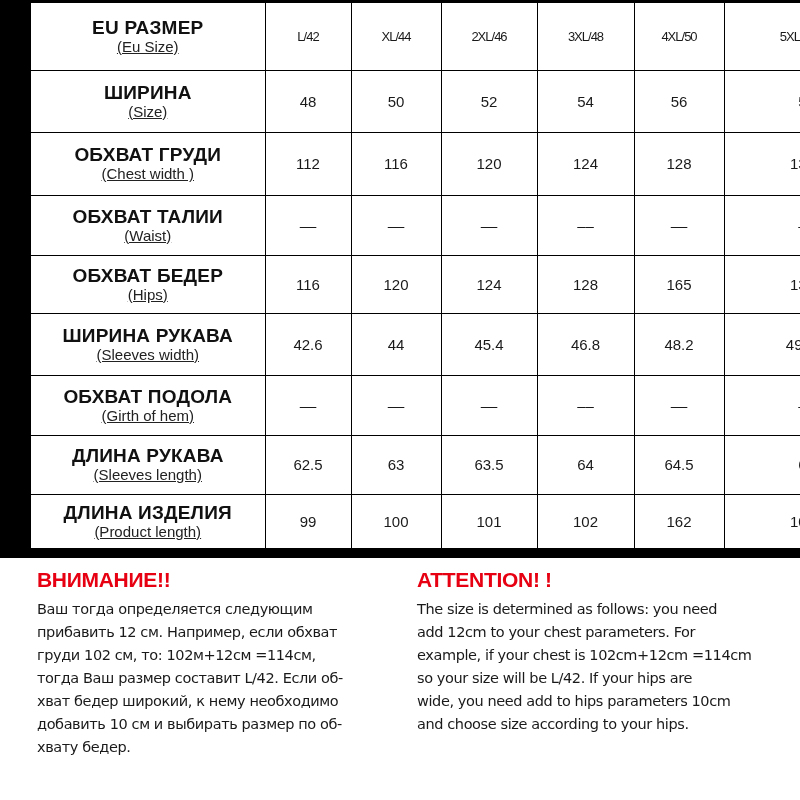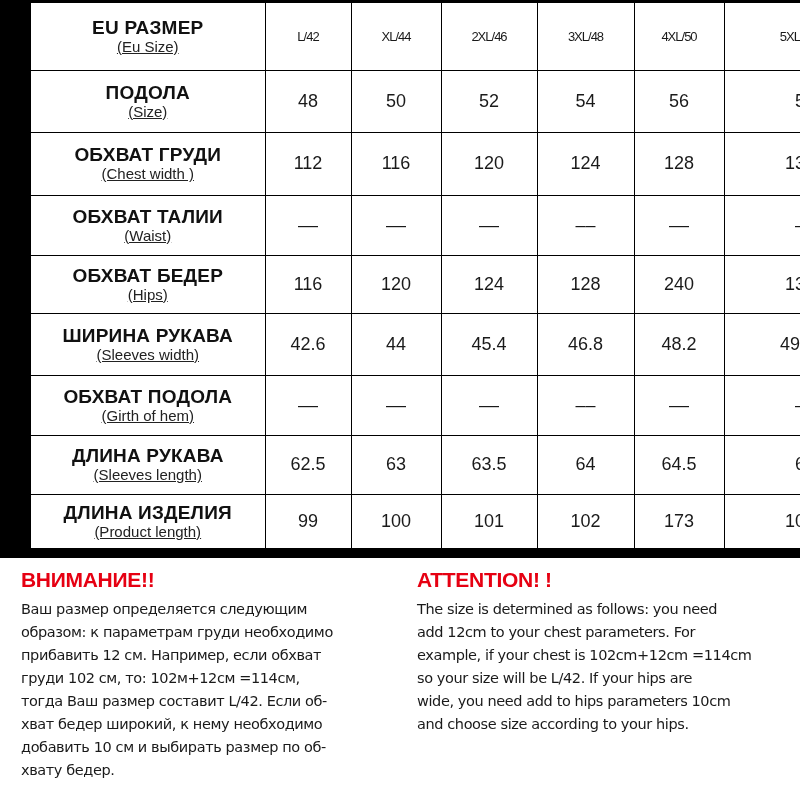--- a/index.html
+++ b/index.html
@@ -9,25 +9,25 @@
       position: absolute; left: 7px; top: 3px; width: 784px; height: 545px;
       border-collapse: collapse; background: #fff; table-layout: fixed; margin-left: 24px;
     }
     table.size-table td { border: 1.5px solid #000; text-align: center; vertical-align: middle; padding: 0; }
     table.size-table tr:first-child td { border-top: none; }
     table.size-table td:first-child { border-left: none; }
     table.size-table td:last-child { border-right: none; text-align: right; }
     table.size-table tr:last-child td { border-bottom: none; }
     .lab-ru { display: block; font-weight: bold; font-size: 19px; letter-spacing: 0.2px; color: #111; line-height: 21px; }
     .lab-en { display: block; font-size: 15px; color: #222; line-height: 18px; text-decoration: underline; }
-    .val { font-size: 18px; color: #1a1a1a; }
+    .val { font-size: 15px; color: #1a1a1a; }
     .hdr { font-size: 13px; color: #1a1a1a; letter-spacing: -1px; }
     .notes { position: absolute; top: 566px; left: 0; width: 800px; }
     .note { position: absolute; top: 0; }
-    .note.ru { left: 21px; width: 385px; }
+    .note.ru { left: 37px; width: 385px; }
     .note.en { left: 417px; width: 383px; }
     .note-title { font-family: "Liberation Sans", sans-serif; font-weight: bold; font-size: 21px; color: #e60012; line-height: 28px; letter-spacing: -0.3px; }
     .note-body { font-family: "DejaVu Sans", sans-serif; font-size: 14.5px; line-height: 23px; color: #1a1a1a; margin-top: 4px; letter-spacing: -0.4px; }
     .note-body span { display: block; white-space: nowrap; }
   </style>
 </head>
 <body>
 
 <div class="frame"></div>
 
@@ -49,21 +49,21 @@
     </td>
     <td class="hdr">L/42</td>
     <td class="hdr">XL/44</td>
     <td class="hdr">2XL/46</td>
     <td class="hdr">3XL/48</td>
     <td class="hdr">4XL/50</td>
     <td class="hdr">5XL/52</td>
   </tr>
   <tr style="height:62px">
     <td>
-      <span class="lab-ru">ПОДОЛА</span>
+      <span class="lab-ru">ШИРИНА</span>
       <span class="lab-en">(Size)</span>
     </td>
     <td class="val">48</td>
     <td class="val">50</td>
     <td class="val">52</td>
     <td class="val">54</td>
     <td class="val">56</td>
     <td class="val">58</td>
   </tr>
   <tr style="height:63px">
@@ -92,21 +92,21 @@
   </tr>
   <tr style="height:58px">
     <td>
       <span class="lab-ru">ОБХВАТ БЕДЕР</span>
       <span class="lab-en">(Hips)</span>
     </td>
     <td class="val">116</td>
     <td class="val">120</td>
     <td class="val">124</td>
     <td class="val">128</td>
-    <td class="val">240</td>
+    <td class="val">165</td>
     <td class="val">136</td>
   </tr>
   <tr style="height:62px">
     <td>
       <span class="lab-ru">ШИРИНА РУКАВА</span>
       <span class="lab-en">(Sleeves width)</span>
     </td>
     <td class="val">42.6</td>
     <td class="val">44</td>
     <td class="val">45.4</td>
@@ -140,32 +140,31 @@
   </tr>
   <tr style="height:54px">
     <td>
       <span class="lab-ru">ДЛИНА ИЗДЕЛИЯ</span>
       <span class="lab-en">(Product length)</span>
     </td>
     <td class="val">99</td>
     <td class="val">100</td>
     <td class="val">101</td>
     <td class="val">102</td>
-    <td class="val">173</td>
+    <td class="val">162</td>
     <td class="val">104</td>
   </tr>
 </tbody>
   </table>
 
 <div class="notes">
   <div class="note ru">
     <div class="note-title">ВНИМАНИЕ!!</div>
     <div class="note-body">
-      <span>Ваш размер определяется следующим</span>
-      <span>образом: к параметрам груди необходимо</span>
+      <span>Ваш тогда определяется следующим</span>
       <span>прибавить 12 см. Например, если обхват</span>
       <span>груди  102 см, то: 102м+12см =114см,</span>
       <span>тогда Ваш размер составит L/42. Если об-</span>
       <span>хват бедер широкий, к нему необходимо</span>
       <span>добавить 10 см и выбирать размер по об-</span>
       <span>хвату бедер.</span>
     </div>
   </div>
   <div class="note en">
     <div class="note-title">ATTENTION! !</div>

